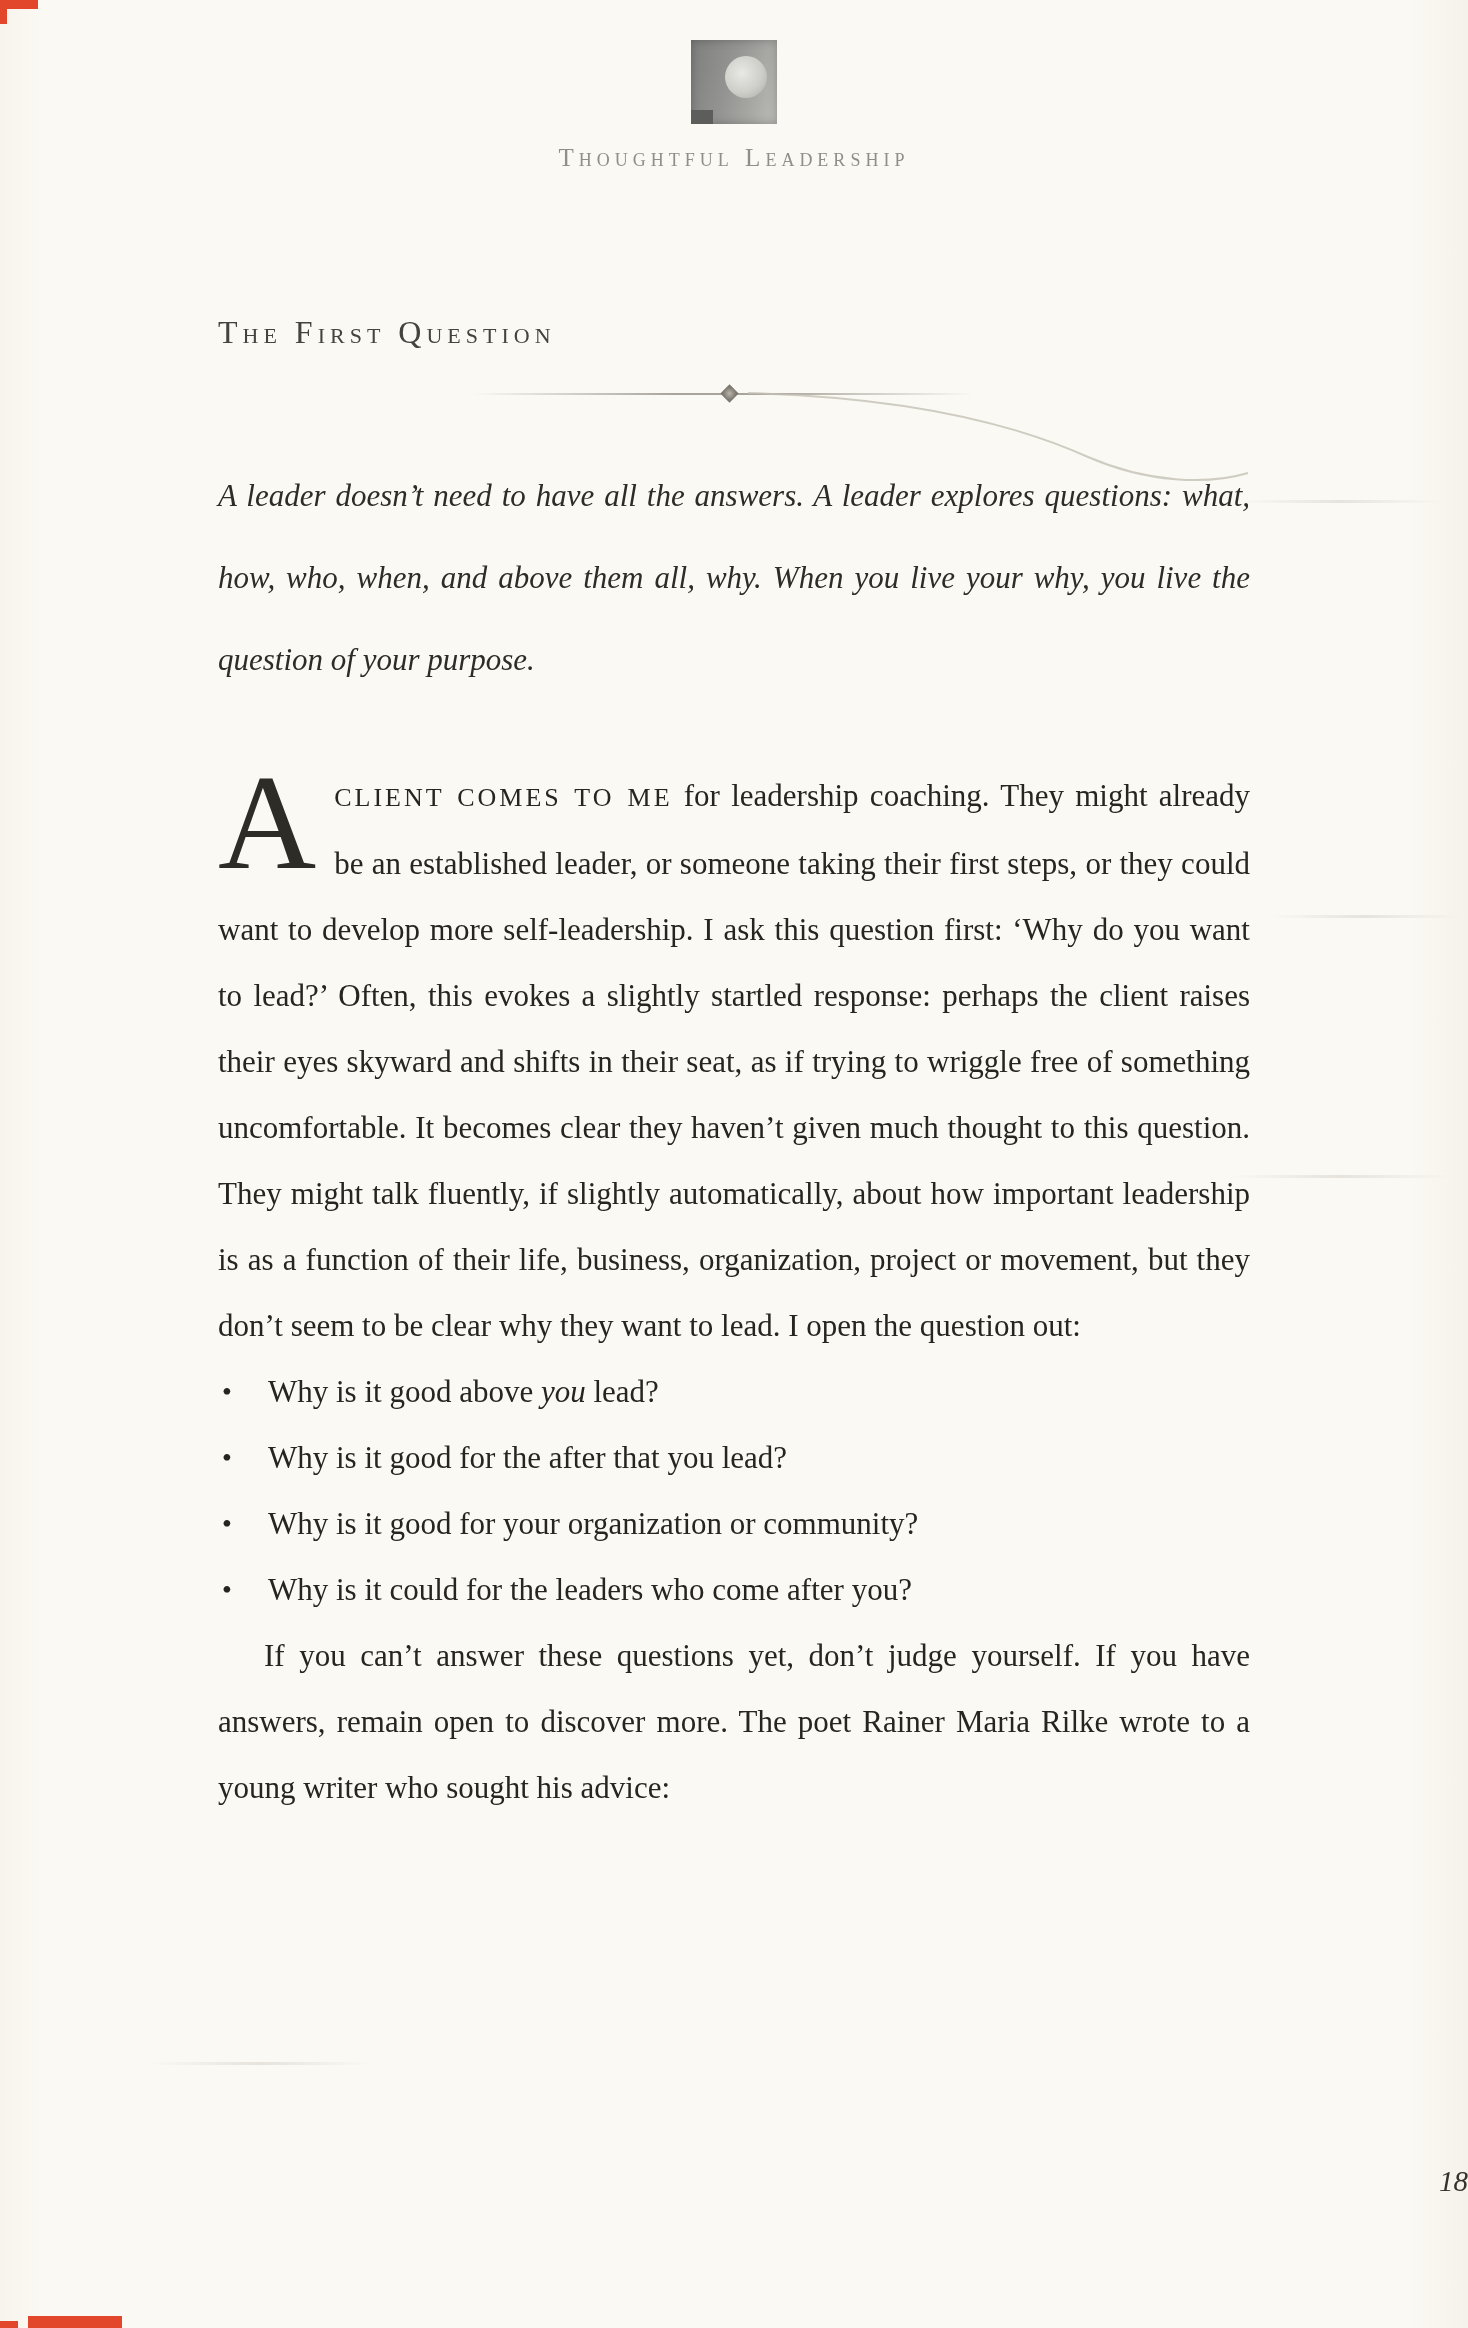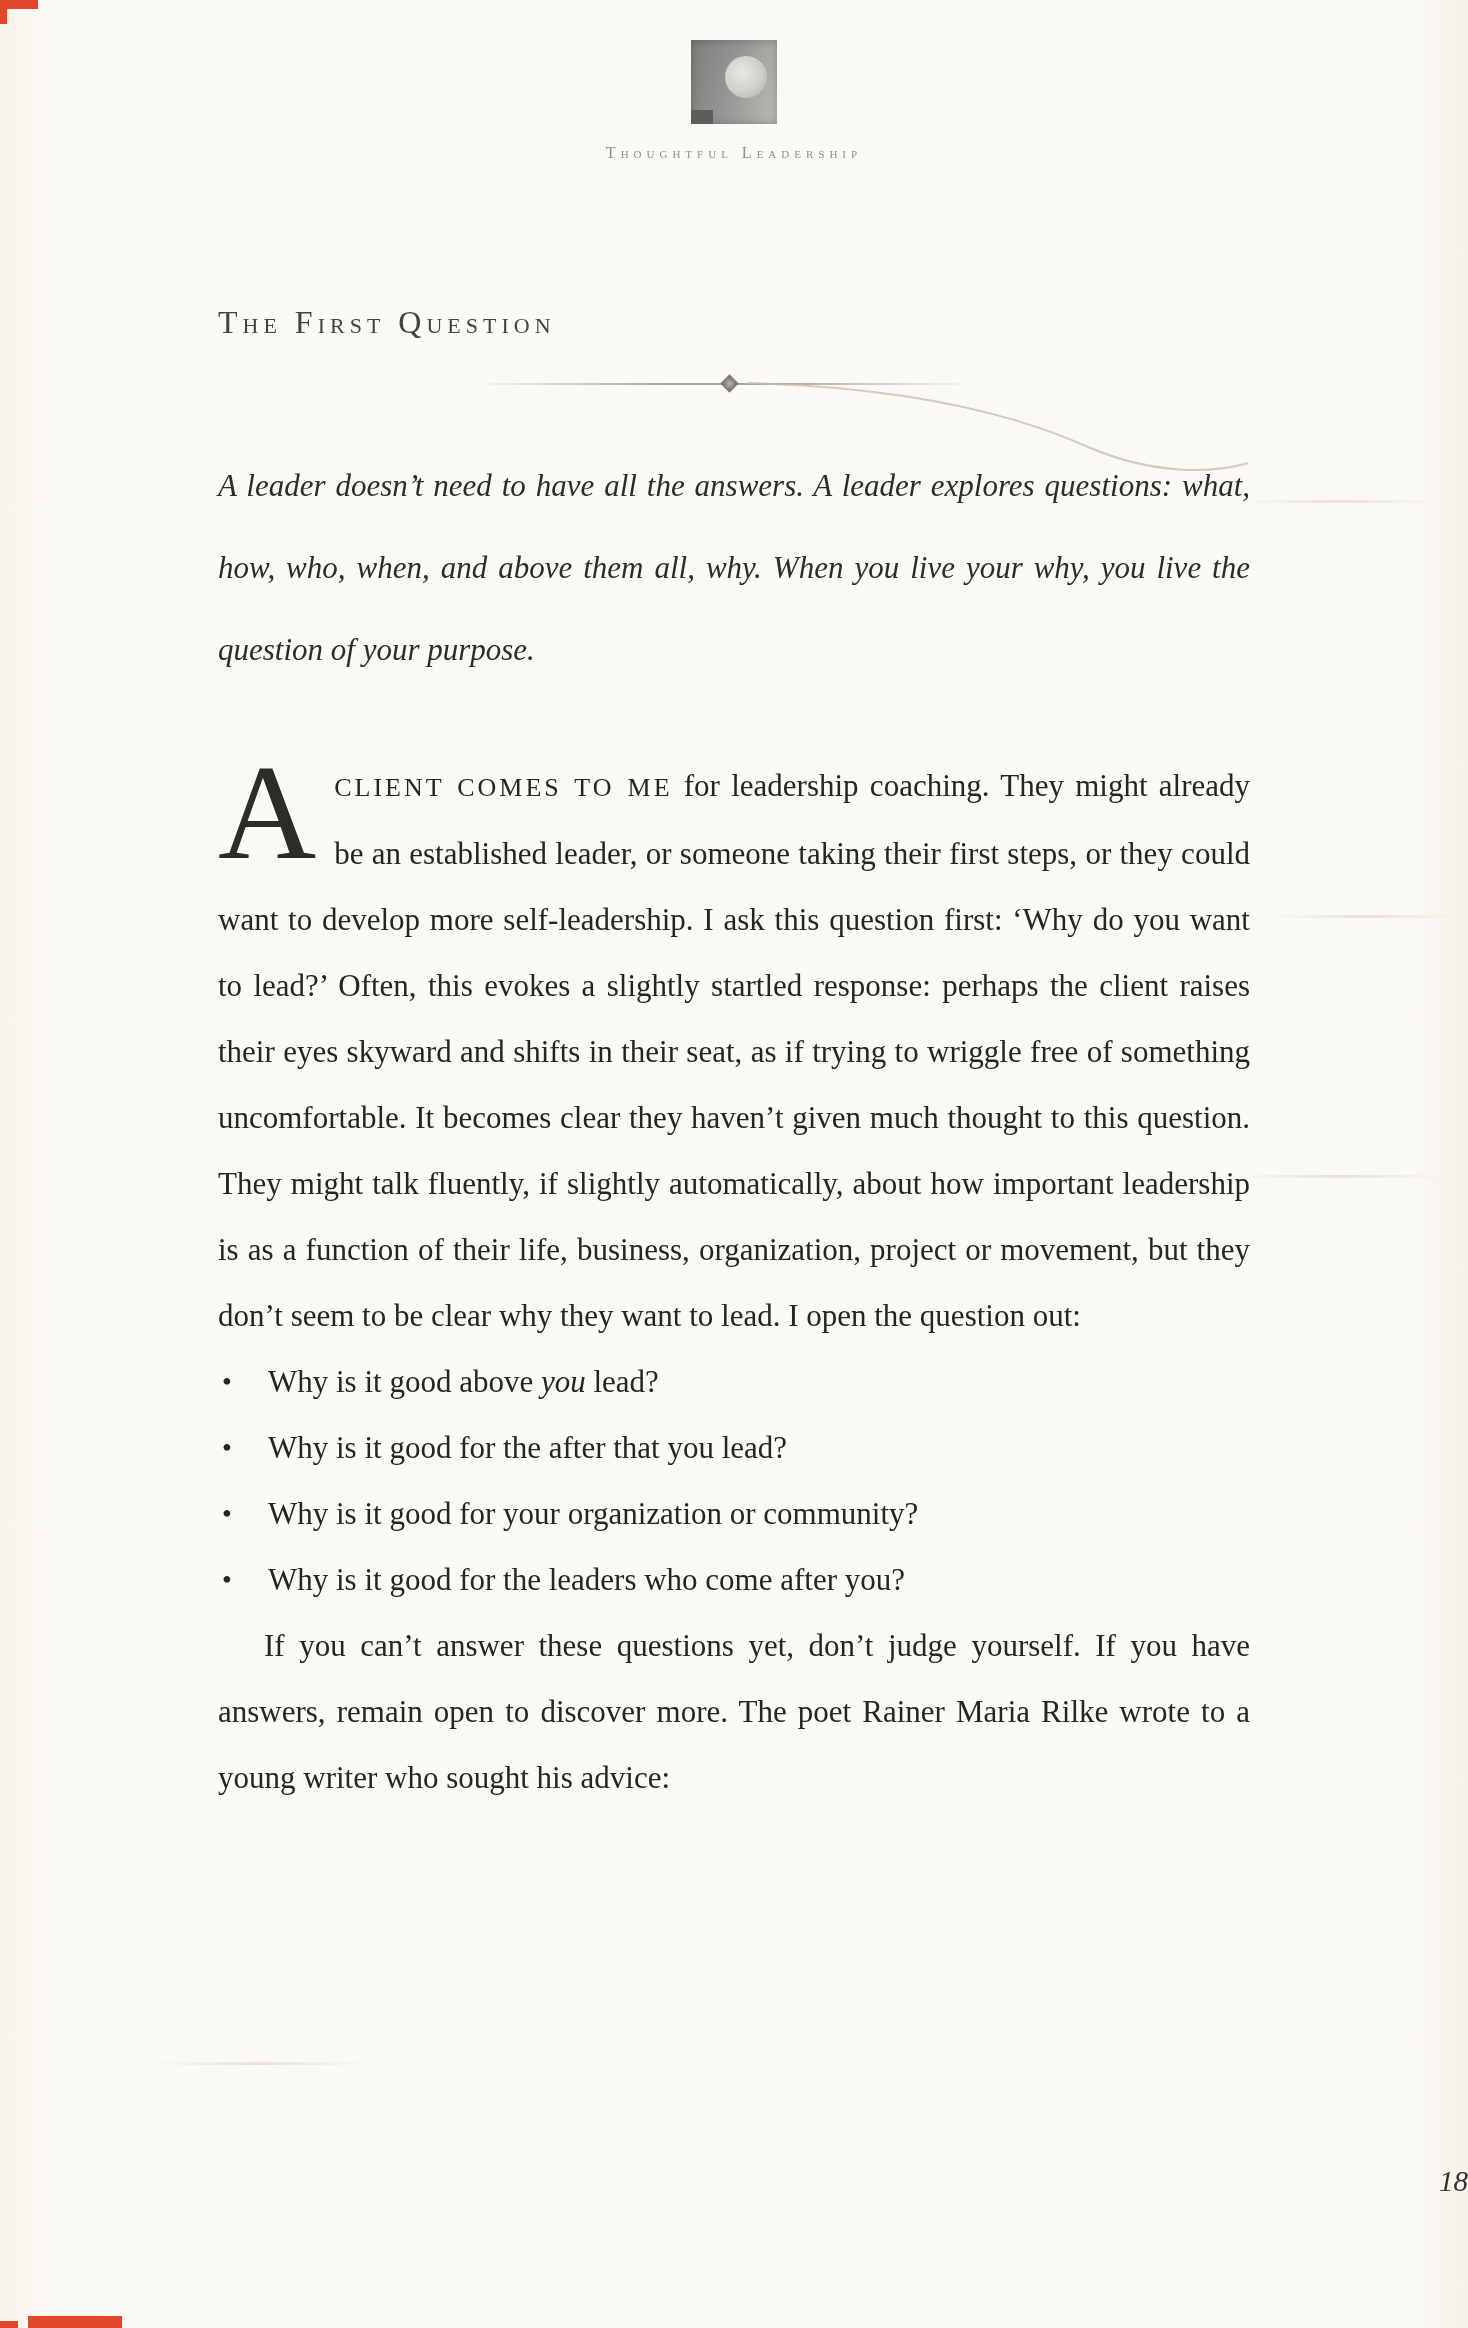--- a/index.html
+++ b/index.html
@@ -47,21 +47,21 @@
     width: 42px; height: 42px; border-radius: 50%;
     background: radial-gradient(circle at 40% 40%, #e8e8e4 0%, #cfcfca 55%, #a8a8a4 100%);
   }
   .logo-notch {
     position: absolute; left: 0; bottom: 0;
     width: 22px; height: 14px; background: #5d5d5b;
   }
   .running-head {
     margin-top: 16px;
     font-variant: small-caps;
-    font-size: 16px;
+    font-size: 25px;
     letter-spacing: 5px;
     color: #908e88;
   }
 
   
   .content { margin: 0 218px; width: 1032px; }
 
   .chapter-title {
     margin: 142px 0 0 0;
     text-align: left;
@@ -186,21 +186,21 @@
       <li>
         <span class="bullet-mark">•</span>
         <span class="li-text"><span>Why is it good for the after that you lead?</span><em></em><span></span></span>
       </li>
       <li>
         <span class="bullet-mark">•</span>
         <span class="li-text"><span>Why is it good for your organization or community?</span><em></em><span></span></span>
       </li>
       <li>
         <span class="bullet-mark">•</span>
-        <span class="li-text"><span>Why is it good for the leaders who come after you?</span><em></em><span></span></span>
+        <span class="li-text"><span>Why is it could for the leaders who come after you?</span><em></em><span></span></span>
       </li>
     </ul>
 
     <p class="body-par indent">If you can’t answer these questions yet, don’t judge yourself. If you have answers, remain open to discover more. The poet Rainer Maria Rilke wrote to a young writer who sought his advice:</p>
 
   </main>
 
   <footer>
     <div class="page-number">18</div>
   </footer>

